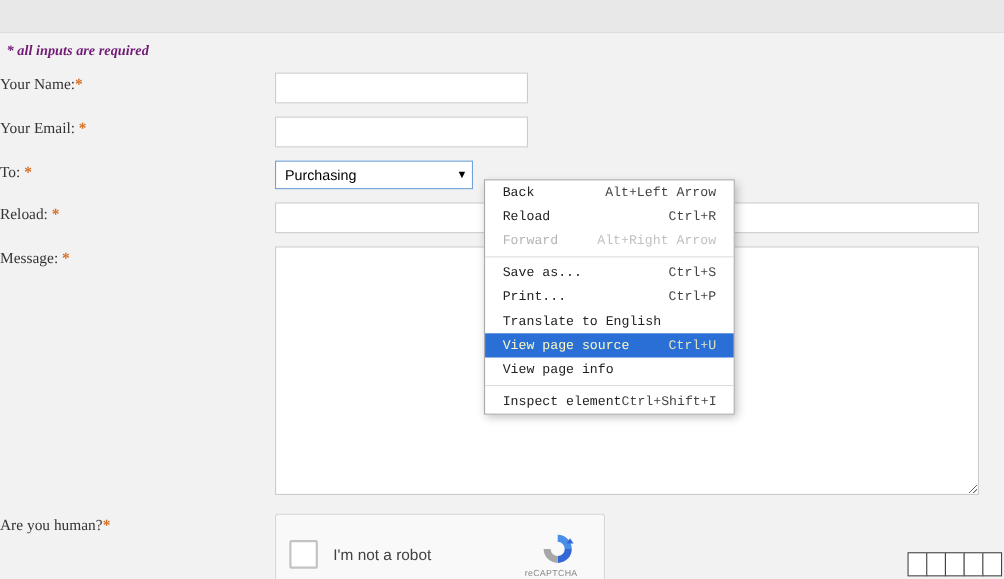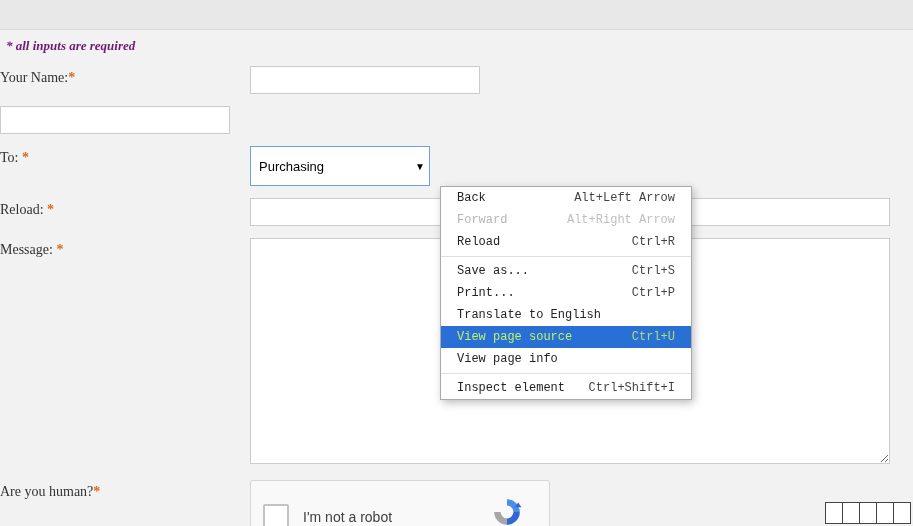--- a/index.html
+++ b/index.html
@@ -6,35 +6,35 @@
   html, body { width: 913px; height: 526px; font-family: Georgia, 'Times New Roman', serif; background: #f2f2f2; overflow: hidden; }
   .topbar { height: 30px; background: #e8e8e8; border-bottom: 1px solid #ddd; }
   .required-note { color: #701a75; font-style: italic; font-weight: bold; font-size: 13px; padding: 8px 6px 12px 6px; }
   .form-row { display: flex; align-items: flex-start; margin-bottom: 12px; }
   .label-col { width: 250px; text-align: left; padding-right: 6px; padding-top: 4px; font-size: 14px; color: #333; }
   .asterisk { color: #d66b1f; font-weight: bold; }
   .field-col { flex: 1; }
   input[type="text"].short { width: 230px; height: 28px; border: 1px solid #ccc; padding: 2px 6px; font-size: 13px; font-family: Arial, sans-serif; }
   input[type="text"].wide { width: 640px; height: 28px; border: 1px solid #ccc; padding: 2px 6px; font-size: 13px; font-family: Arial, sans-serif; }
   textarea.msg { width: 640px; height: 226px; border: 1px solid #ccc; padding: 4px 6px; font-size: 13px; font-family: Arial, sans-serif; resize: both; }
-  .select-wrap { width: 180px; height: 40px; border: 1px solid #6ea2d8; background: #fff; display: flex; align-items: center; padding: 0 4px 0 8px; font-family: Arial, sans-serif; font-size: 13px; position: relative; }
+  .select-wrap { width: 180px; height: 26px; border: 1px solid #6ea2d8; background: #fff; display: flex; align-items: center; padding: 0 4px 0 8px; font-family: Arial, sans-serif; font-size: 13px; position: relative; }
   .select-wrap .sel-text { flex: 1; }
   .select-wrap .sel-arrow { font-size: 10px; color: #000; }
   .recaptcha { width: 300px; height: 74px; border: 1px solid #d6d6d6; background: #f9f9f9; border-radius: 3px; display: flex; align-items: center; padding: 0 12px; font-family: Arial, sans-serif; position: relative; }
   .recaptcha .cb { width: 26px; height: 26px; border: 2px solid #c3c3c3; border-radius: 2px; background: #fff; margin-right: 14px; }
   .recaptcha .cb-label { font-size: 14px; color: #404040; flex: 1; }
   .recaptcha .rc-right { width: 60px; }
   .recaptcha .rc-logo { width: 32px; height: 32px; margin: 0 auto 2px auto; position: relative; }
   .recaptcha .rc-brand { font-size: 8px; color: #888; letter-spacing: 0.3px; }
 
   
-  .ctxmenu { position: absolute; left: 440px; top: 163px; width: 252px; background: #fff; border: 1px solid #aaa; box-shadow: 2px 3px 8px rgba(0,0,0,0.25); font-family: "Courier New", monospace; font-size: 12px; color: #222; z-index: 50; margin-top: 23px; }
+  .ctxmenu { position: absolute; left: 440px; top: 163px; width: 228px; background: #fff; border: 1px solid #aaa; box-shadow: 2px 3px 8px rgba(0,0,0,0.25); font-family: "Courier New", monospace; font-size: 12px; color: #222; z-index: 50; }
   .ctxmenu .mi { display: flex; justify-content: space-between; padding: 4px 16px; white-space: nowrap; }
   .ctxmenu .mi.disabled { color: #b5b5b5; }
-  .ctxmenu .mi.highlight { background: #2a6fd6; color: #bef264; }
+  .ctxmenu .mi.highlight { background: #2a6fd6; color: #fef9c3; }
   .ctxmenu .sep { height: 1px; background: #ddd; margin: 3px 0; }
   .ctxmenu .mi .mi-label { }
   .ctxmenu .mi .mi-accel { color: inherit; opacity: 0.85; }
 
   
   .bottom-boxes { position: absolute; right: 2px; bottom: 2px; display: flex; gap: 0; }
   .bottom-boxes .bx { width: 18px; height: 22px; border: 1px solid #444; margin-left: -1px; background: #fff; }
 </style>
 </head>
 <body>
@@ -46,20 +46,23 @@
 <div class="form-row">
   <div class="label-col">
     <span>Your Name:</span><span class="asterisk">*</span>
   </div>
   <div class="field-col">
     <input type="text" class="short" style="">
   </div>
 </div>
 
 <div class="form-row">
+  <div class="label-col">
+    <span>Your Email: </span><span class="asterisk">*</span>
+  </div>
   <div class="field-col">
     <input type="text" class="short" style="">
   </div>
 </div>
 
 <div class="form-row">
   <div class="label-col">
     <span>To: </span><span class="asterisk">*</span>
   </div>
   <div class="field-col">
@@ -109,27 +112,27 @@
       </div>
     </div>
   </div>
 </div>
 
 <div class="ctxmenu" id="ctxmenu">
     <div class="mi">
       <span class="mi-label">Back</span>
       <span class="mi-accel">Alt+Left Arrow</span>
     </div>
+    <div class="mi">
+      <span class="mi-label">Reload</span>
+      <span class="mi-accel">Ctrl+R</span>
+    </div>
     <div class="mi disabled">
       <span class="mi-label">Forward</span>
       <span class="mi-accel">Alt+Right Arrow</span>
-    </div>
-    <div class="mi">
-      <span class="mi-label">Reload</span>
-      <span class="mi-accel">Ctrl+R</span>
     </div>
     <div class="sep"></div>
     <div class="mi">
       <span class="mi-label">Save as...</span>
       <span class="mi-accel">Ctrl+S</span>
     </div>
     <div class="mi">
       <span class="mi-label">Print...</span>
       <span class="mi-accel">Ctrl+P</span>
     </div>

